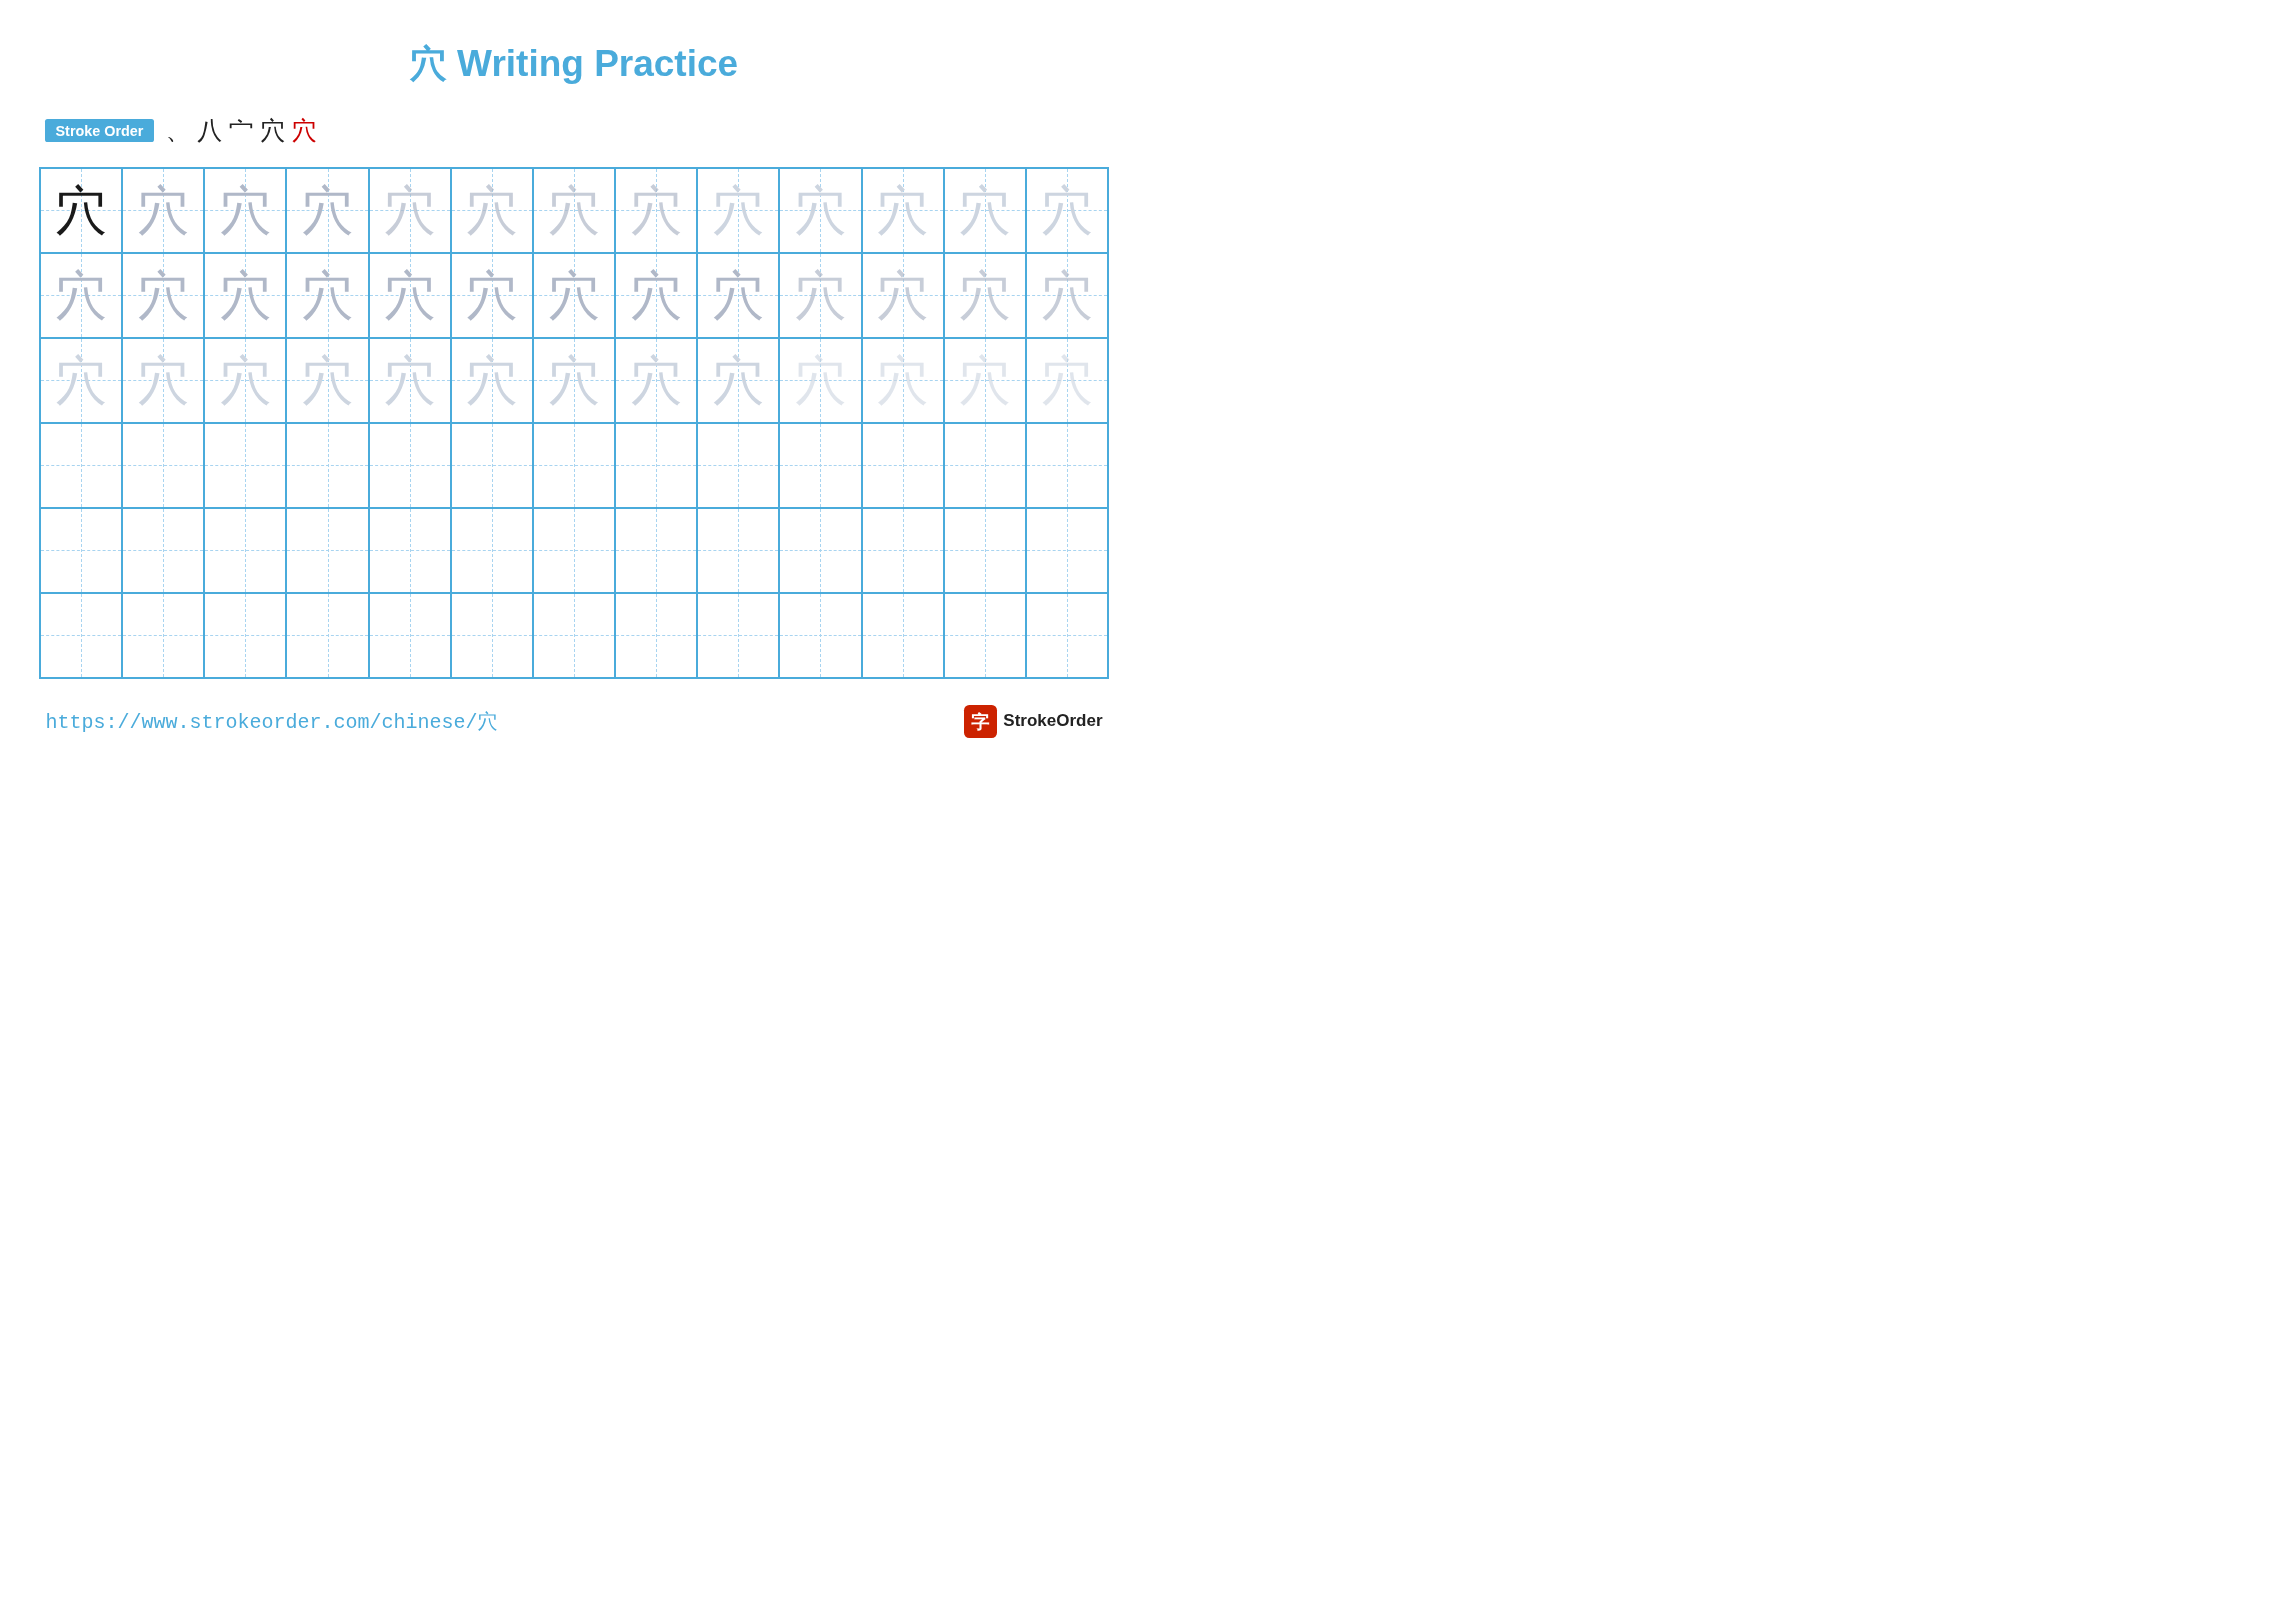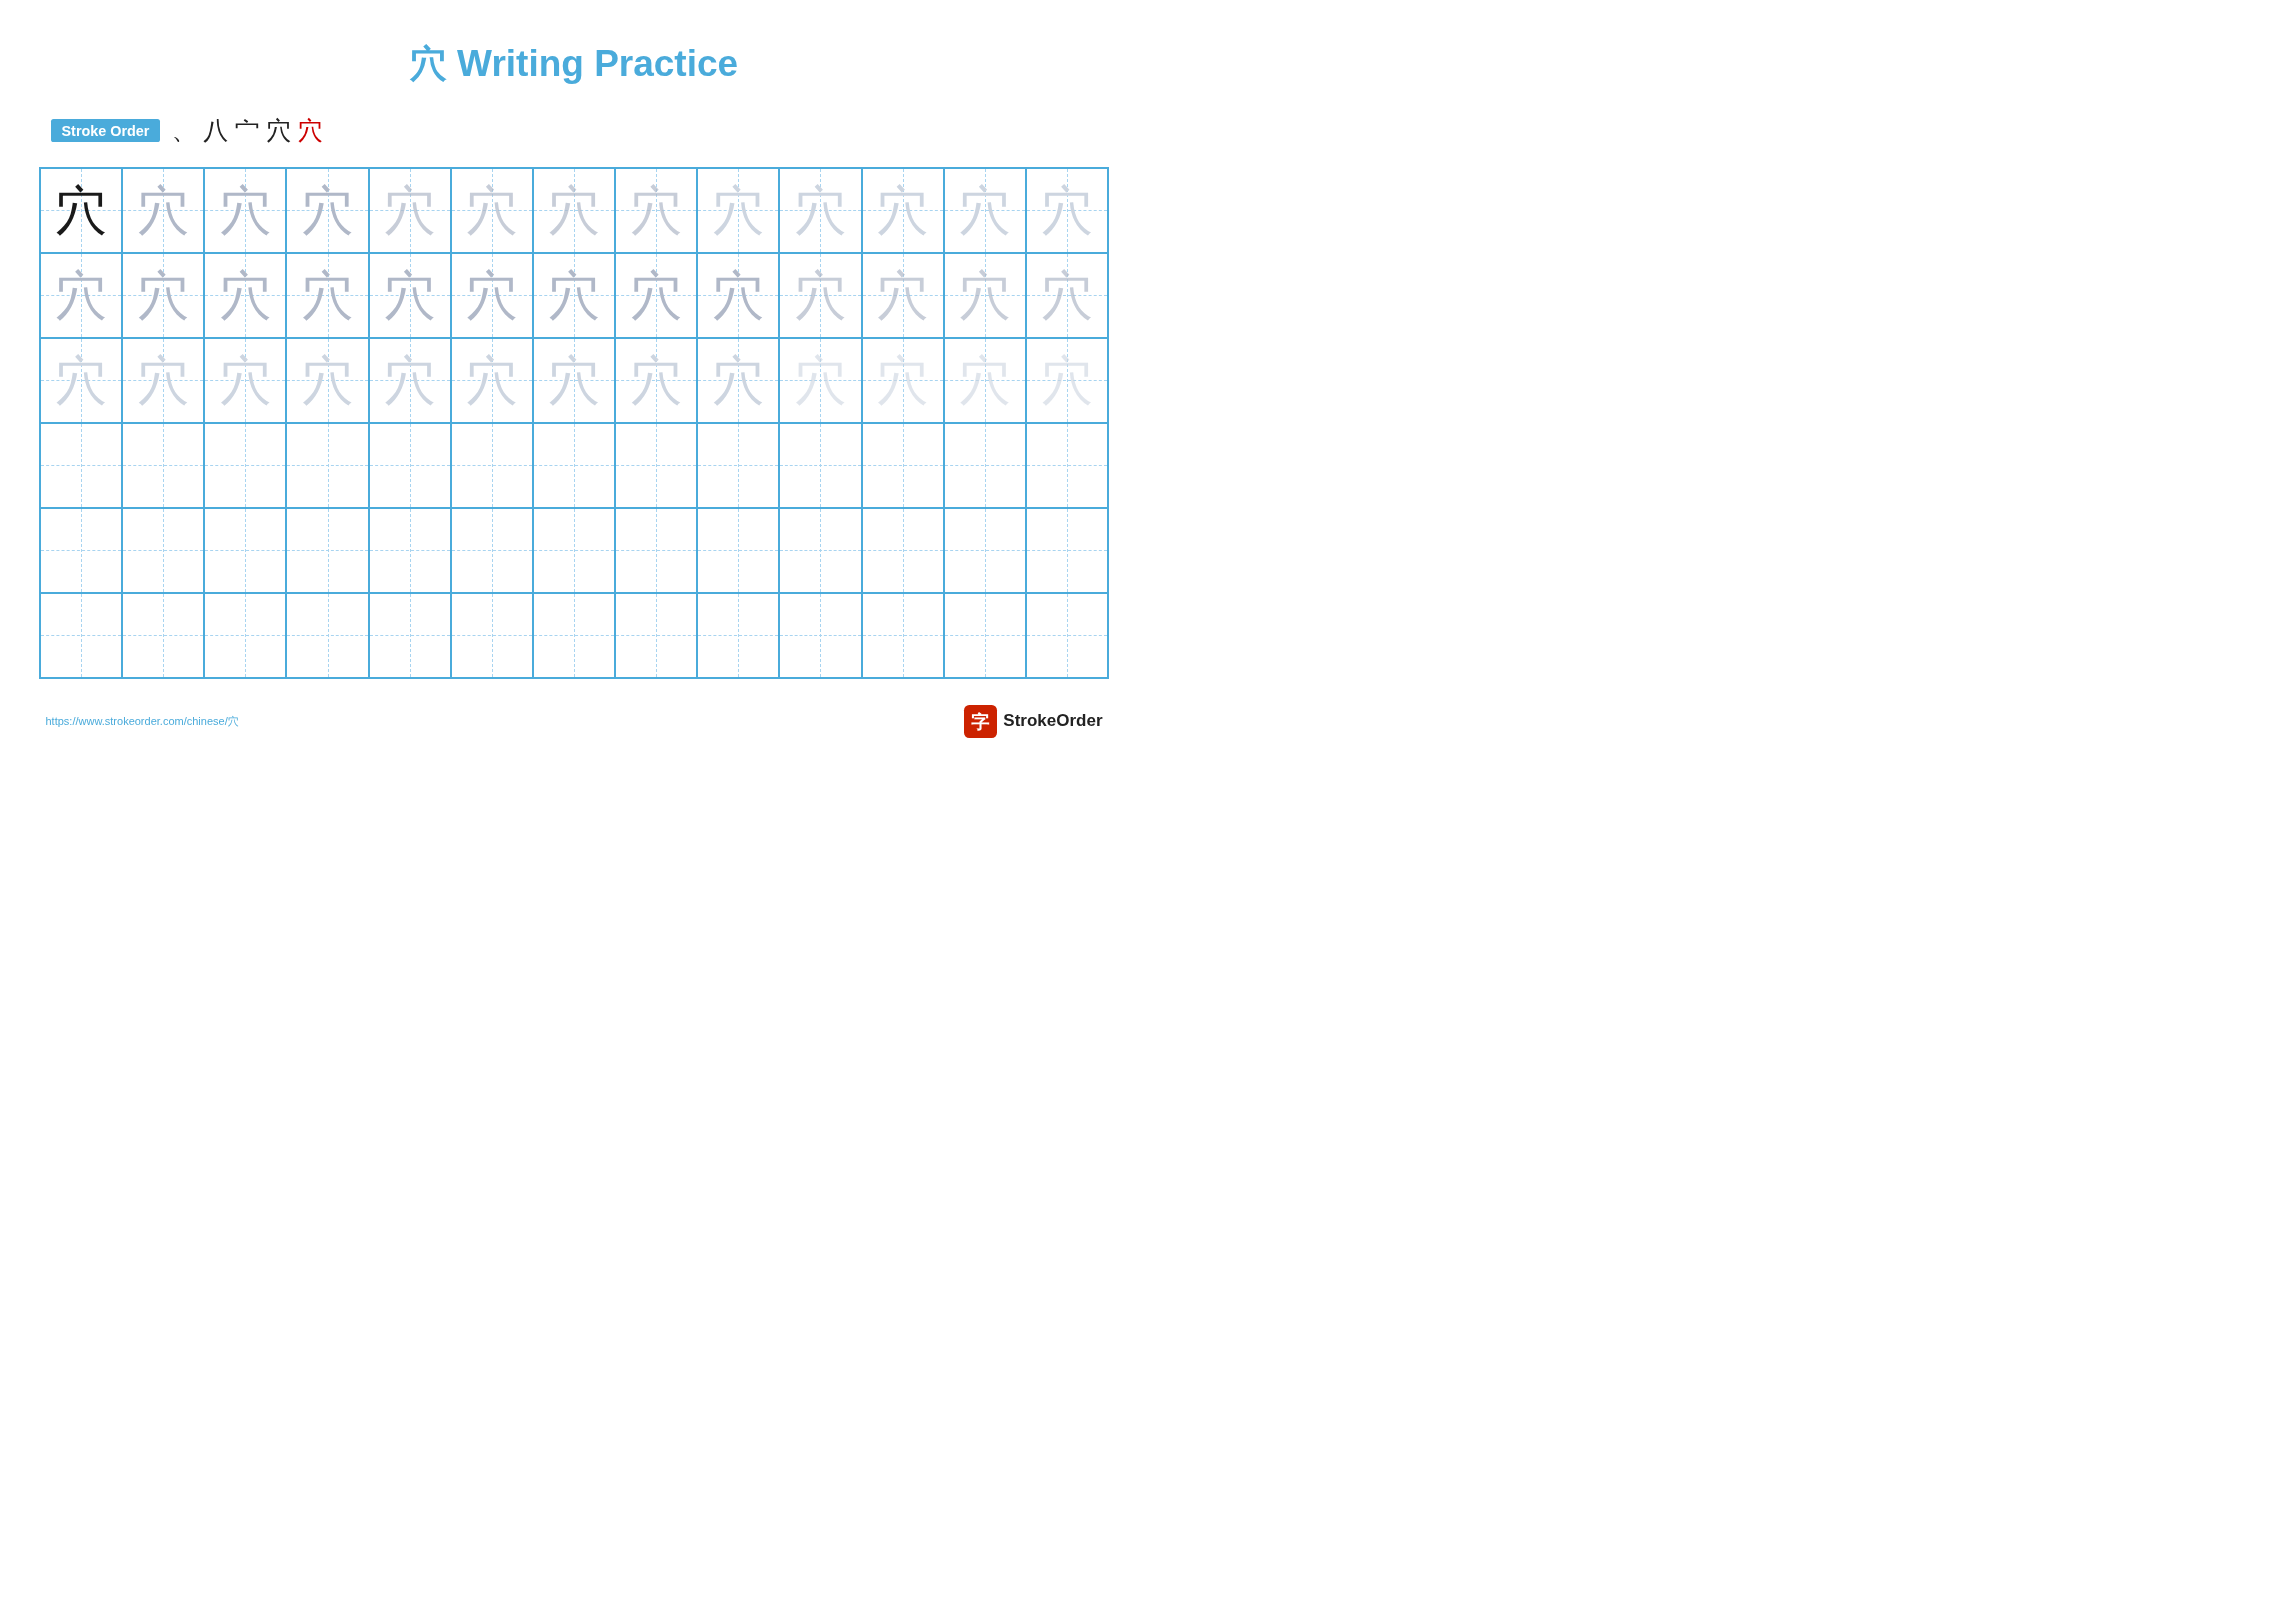--- a/index.html
+++ b/index.html
@@ -19,21 +19,21 @@
       font-weight: bold;
       margin-bottom: 25px;
       margin-top: 13px;
     }
 
     .stroke-order-row {
       display: flex;
       align-items: center;
       gap: 11.8px;
       margin-bottom: 19.6px;
-      margin-left: 12px;
+      margin-left: 6px;
     }
 
     .stroke-order-badge {
       background: #4aabdb;
       color: white;
       font-size: 14.4px;
       font-weight: bold;
       padding: 3.9px 10.5px;
       border-radius: 2.6px;
       white-space: nowrap;
@@ -114,21 +114,22 @@
     .footer {
       display: flex;
       justify-content: space-between;
       align-items: center;
       margin-top: 26px;
       padding: 0 6.5px;
     }
 
     .footer-url {
       color: #4aabdb;
-      font-size: 11px;
+      font-size: 20px;
+      font-family: Liberation Mono, monospace;
     }
 
     .footer-logo {
       display: flex;
       align-items: center;
       gap: 6.5px;
       font-size: 17px;
       font-weight: bold;
       color: #222;
     }

